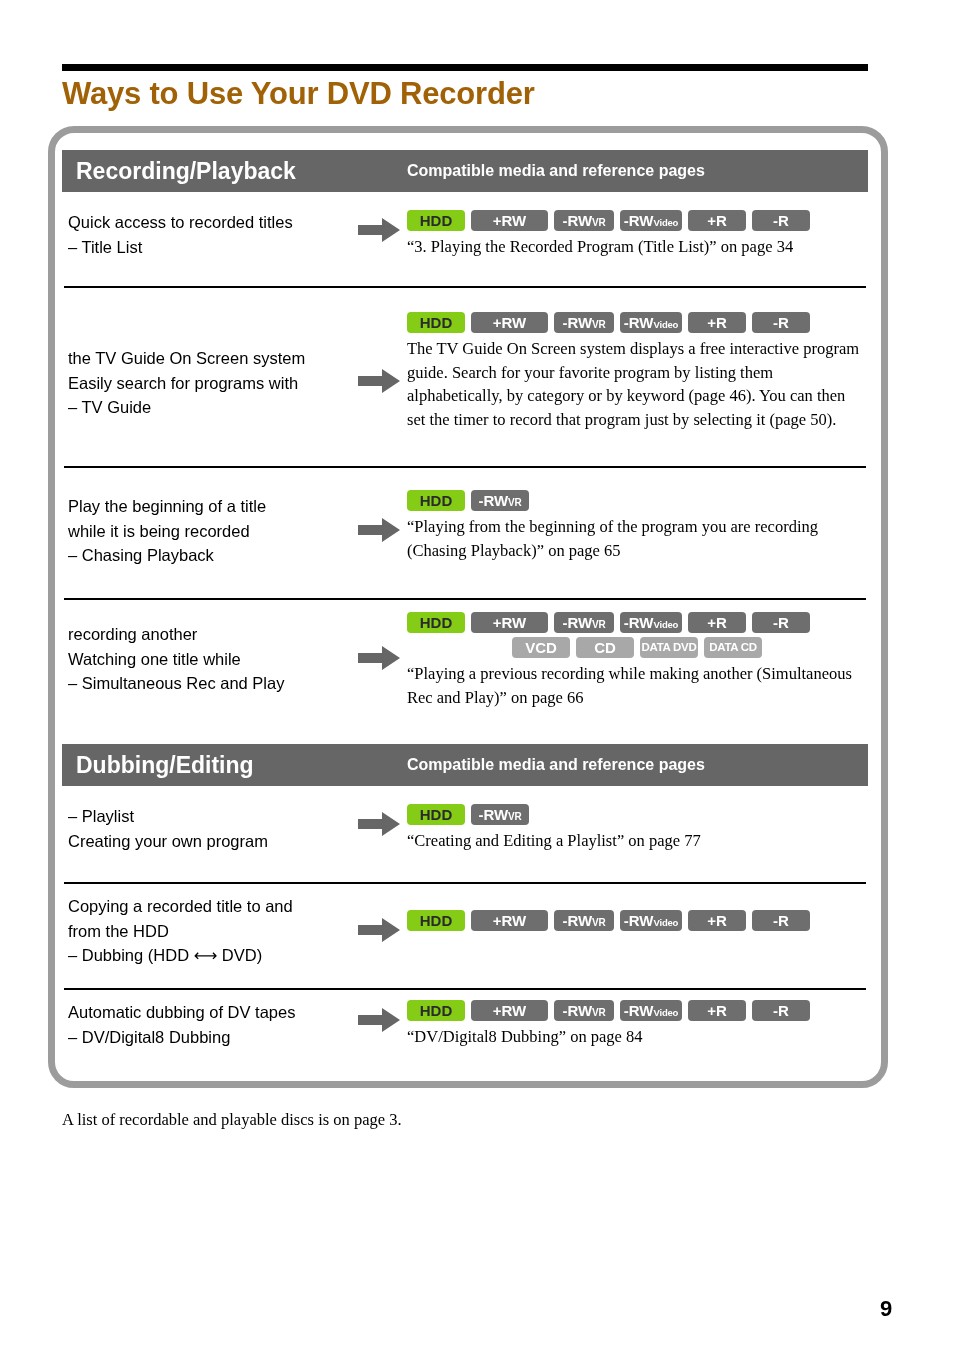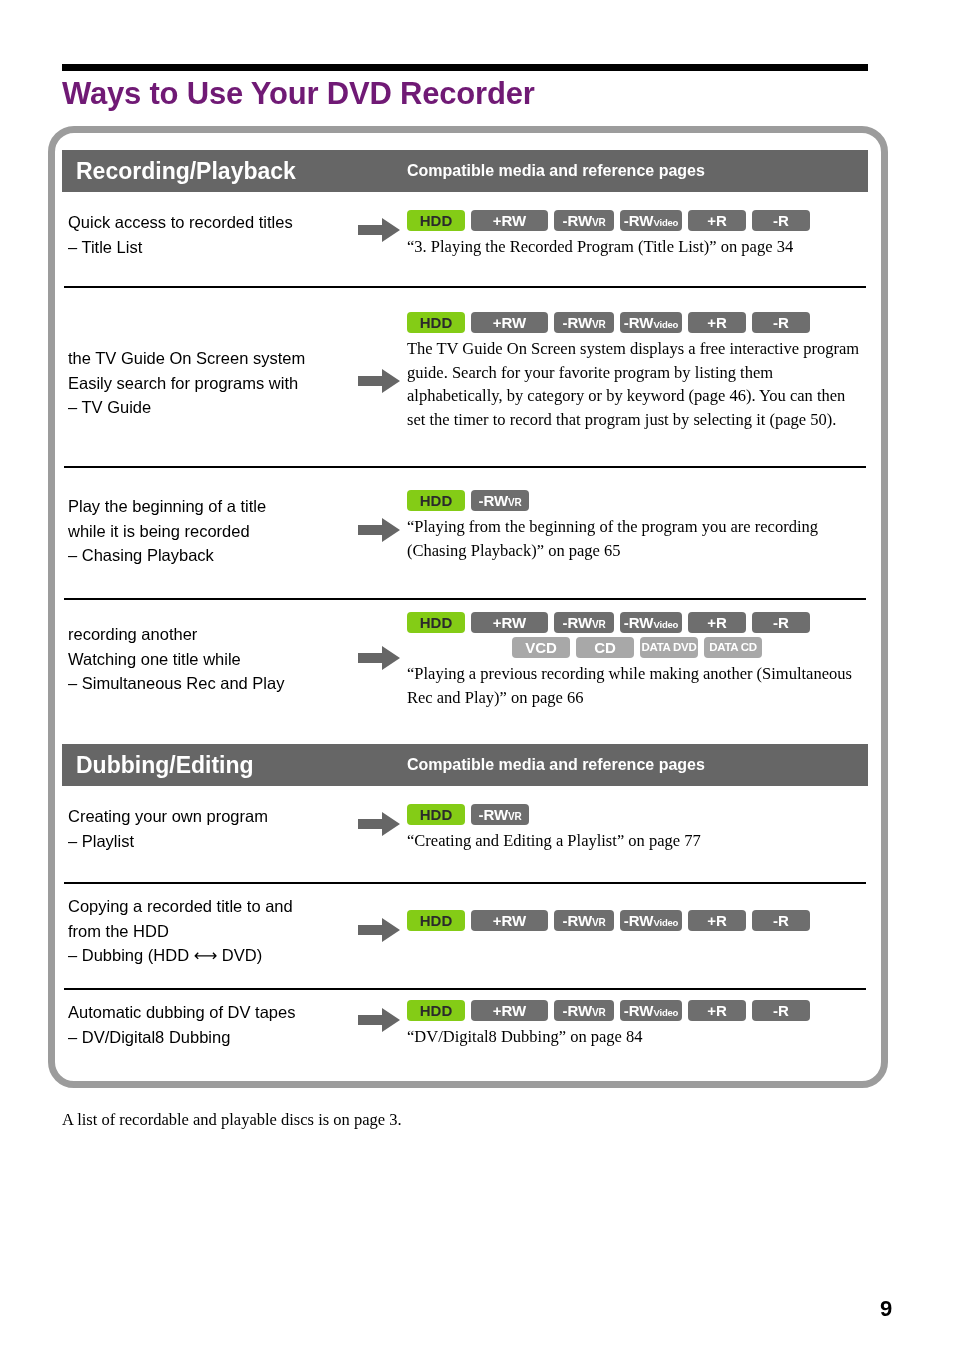--- a/index.html
+++ b/index.html
@@ -34,21 +34,21 @@
   }
   .page-title {
     position: absolute;
     left: 62px;
     top: 74px;
     font-family: "Liberation Sans Narrow", "Liberation Sans", sans-serif;
     font-weight: bold;
     font-size: 31px;
     letter-spacing: -0.2px;
     line-height: 40px;
-    color: #701a75;
+    color: #a16207;
     white-space: nowrap;
   }
 
   
   .frame {
     position: absolute;
     left: 48px;
     top: 126px;
     width: 840px;
     height: 962px;
@@ -394,22 +394,22 @@
       </div>
     </div>
 
     <div class="section-bar" style="top:618px;">
       <span class="sec-title">Dubbing/Editing</span>
       <span class="sec-sub">Compatible media and reference pages</span>
     </div>
 
     <div class="row" style="top:678px;">
       <div class="row-left">
+        <div>– Playlist</div>
         <div>Creating your own program</div>
-        <div>– Playlist</div>
       </div>
       <div class="row-arrow" style="top:8px;">
         <svg width="42" height="24" viewBox="0 0 42 24">
             <path d="M0 7 H24 V0 L42 12 L24 24 V17 H0 Z" fill="#666666"></path>
           </svg>
       </div>
       <div class="row-right">
         <div class="badges">
           <span class="badge b-hdd">
               <span class="main">HDD</span>

